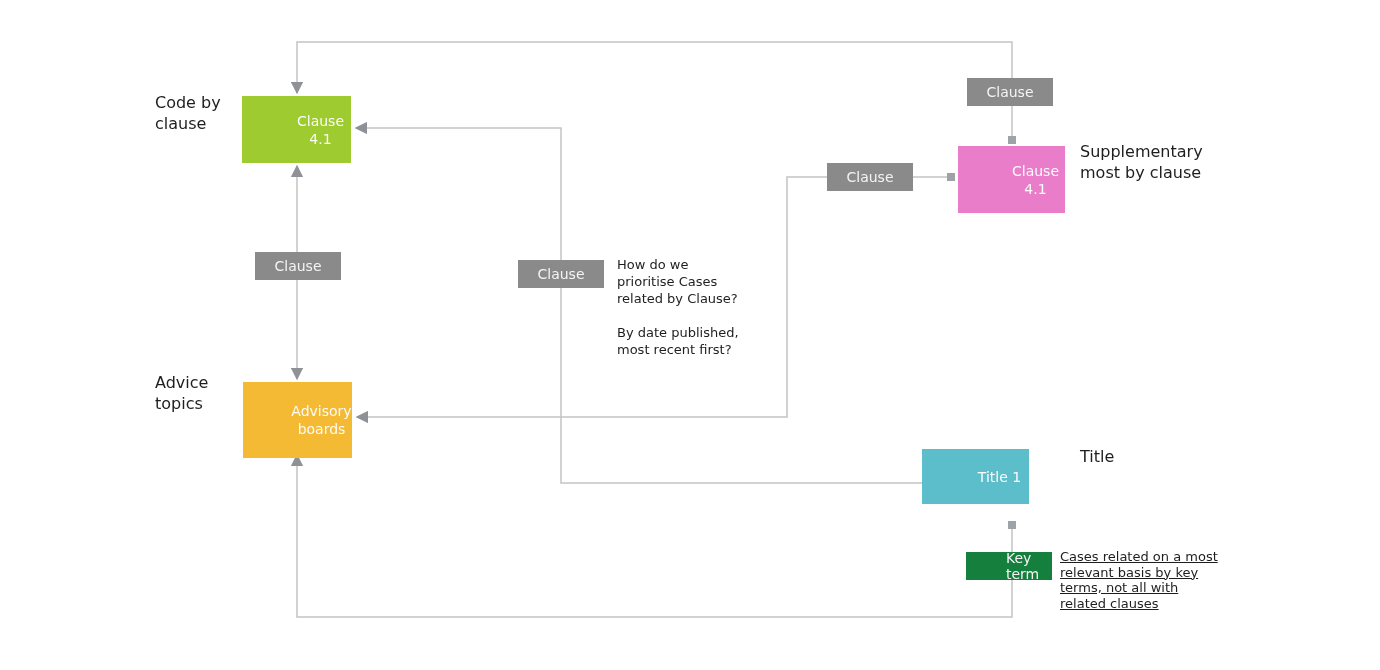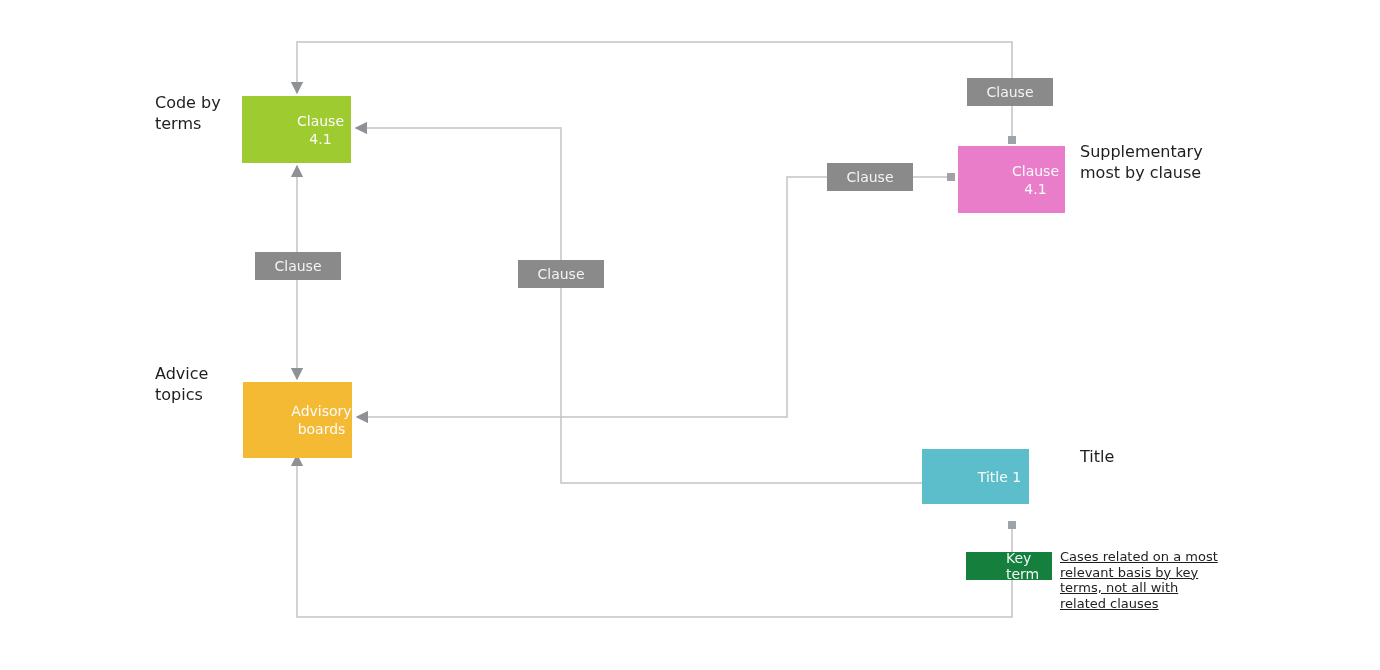--- a/index.html
+++ b/index.html
@@ -76,29 +76,35 @@
 
   <div class="chip" style="left: 827px; top: 163px; background-color: rgb(138, 138, 138);">Clause</div>
 
   <div class="chip" style="left: 518px; top: 260px; background-color: rgb(138, 138, 138);">Clause</div>
 
   <div class="chip" style="left: 255px; top: 252px; background-color: rgb(138, 138, 138);">Clause</div>
 
   <div class="chip" style="left: 966px; top: 552px; background-color: #15803d; padding-left: 40px;">Key term</div>
 
   <div class="side-label" style="left:155px; top:92px;">Code by
-terms</div>
+clause</div>
 
-  <div class="side-label" style="left:155px; top:363px;">Advice
+  <div class="side-label" style="left:155px; top:372px;">Advice
 topics</div>
 
   <div class="side-label" style="left:1080px; top:141px;">Supplementary
 most by clause</div>
 
   <div class="side-label" style="left:1080px; top:446px;">Title</div>
 
+  <div class="annotation" style="left:617px; top:256px; width:170px;">How do we
+prioritise Cases
+related by Clause?
+
+By date published,
+most recent first?</div>
 
   <div class="annotation tight" style="left:1060px; top:549px; width:180px;text-decoration:underline;">Cases related on a most
 relevant basis by key
 terms, not all with
 related clauses</div>
 
 </div>
 
 </body></html>

